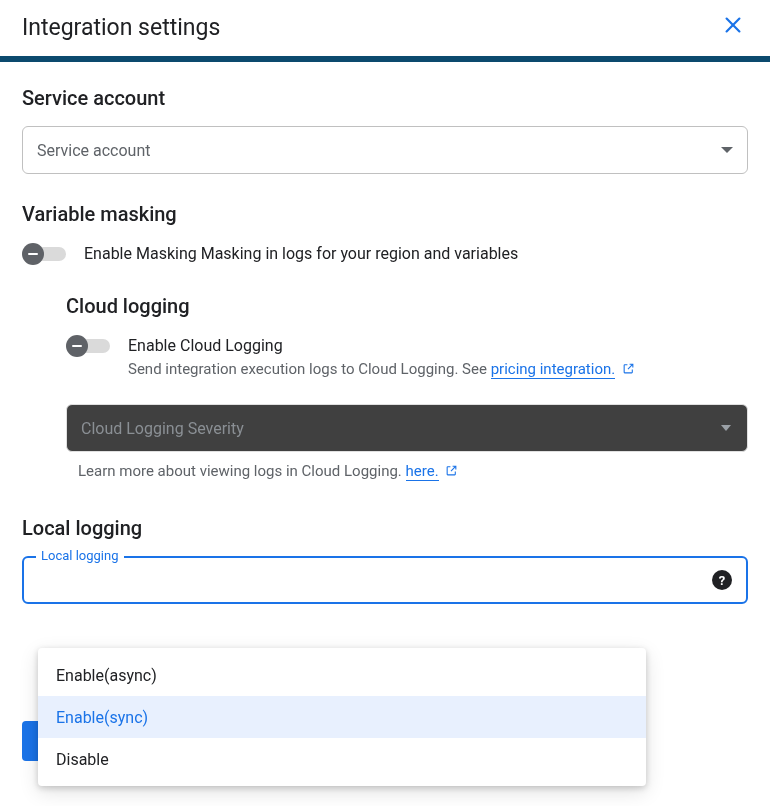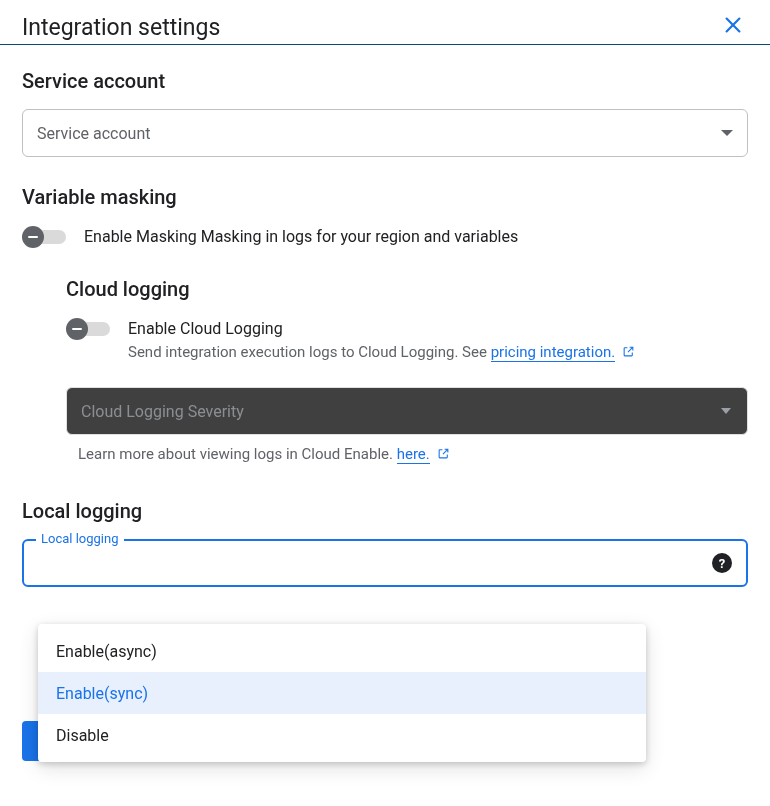--- a/index.html
+++ b/index.html
@@ -11,22 +11,22 @@
     width: 770px;
     height: 806px;
     overflow: hidden;
   }
 
   
   .dialog-header {
     display: flex;
     align-items: center;
     justify-content: space-between;
-    padding: 12px 22px 2px 22px;
-    border-bottom: 1px solid #0c4a6e;
+    padding: 12px 22px 14px 22px;
+    border-bottom: 6px solid #0c4a6e;
   }
   .dialog-title {
     font-size: 23px;
     font-weight: 400;
     color: #202124;
   }
   .close-btn {
     color: #1a73e8;
     font-size: 26px;
     line-height: 1;
@@ -193,21 +193,21 @@
     align-items: center;
     justify-content: center;
     font-size: 13px;
     font-weight: 700;
   }
 
   
   .menu {
     position: absolute;
     left: 38px;
-    top: 624px;
+    top: 648px;
     width: 608px;
     background: #fff;
     box-shadow: 0 2px 6px rgba(0,0,0,.18), 0 6px 20px rgba(0,0,0,.12);
     border-radius: 4px;
     padding: 6px 0;
     z-index: 10;
   }
   .menu-item {
     height: 42px;
     display: flex;
@@ -290,21 +290,21 @@
         </div>
       </div>
     </div>
 
     <div class="severity-wrap">
       <div class="severity-select">
         <span>Cloud Logging Severity</span>
         <span class="caret"></span>
       </div>
       <div class="severity-help">
-        <span>Learn more about viewing logs in Cloud Enable. </span><span class="link">here.</span>
+        <span>Learn more about viewing logs in Cloud Logging. </span><span class="link">here.</span>
         <svg class="ext-icon" viewBox="0 0 24 24">
             <path fill="none" stroke="#1a73e8" stroke-width="2" d="M14 4h6v6M20 4l-9 9M19 14v5a1 1 0 0 1-1 1H5a1 1 0 0 1-1-1V6a1 1 0 0 1 1-1h5"></path>
           </svg>
       </div>
     </div>
   </div>
 
   <div class="section" style="margin-top:36px;">
     <div class="section-title">Local logging</div>
     <div class="local-wrap">

